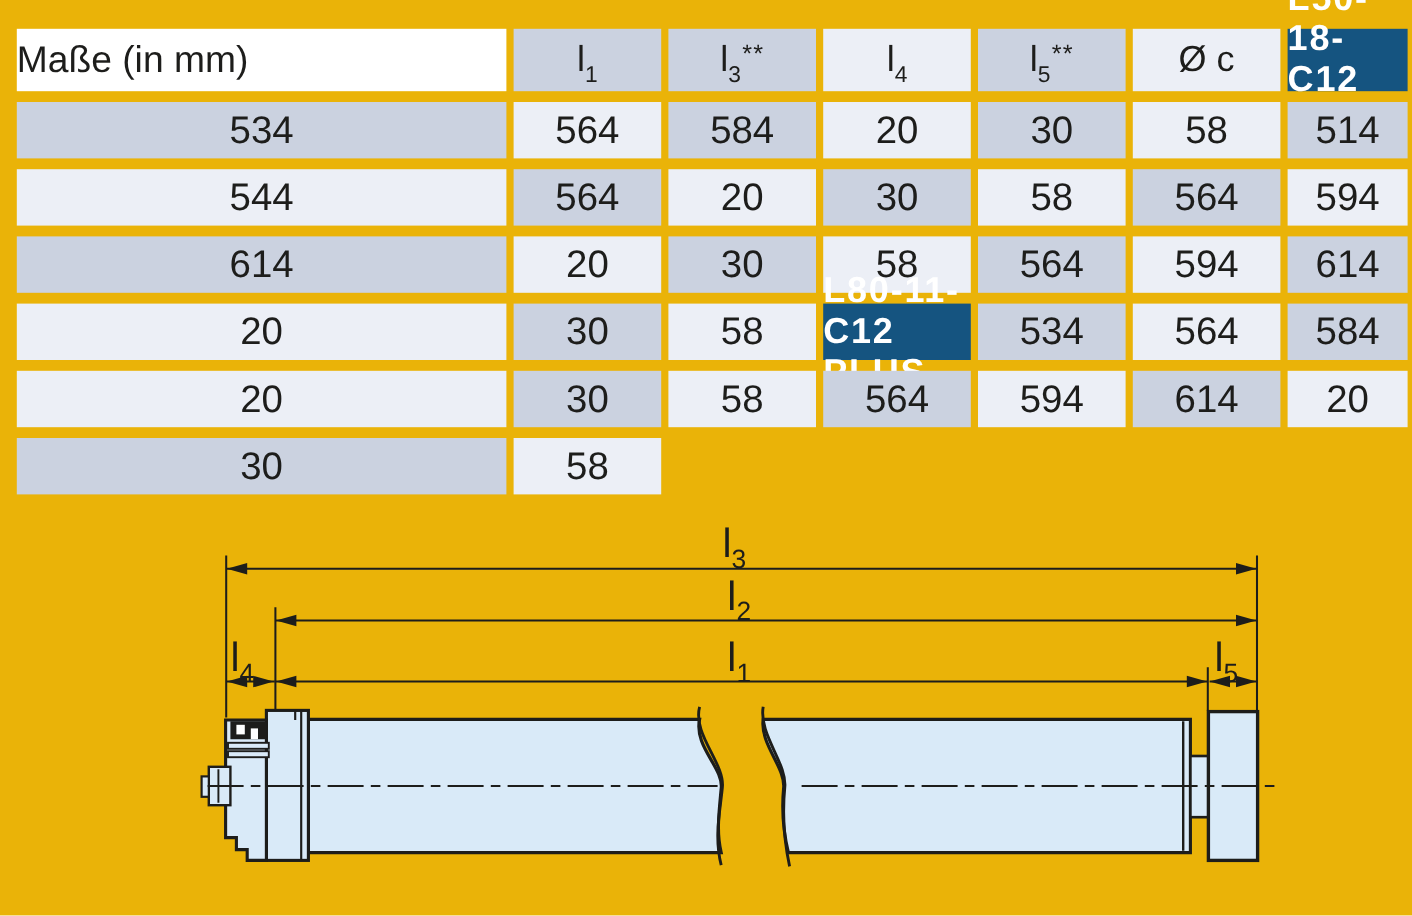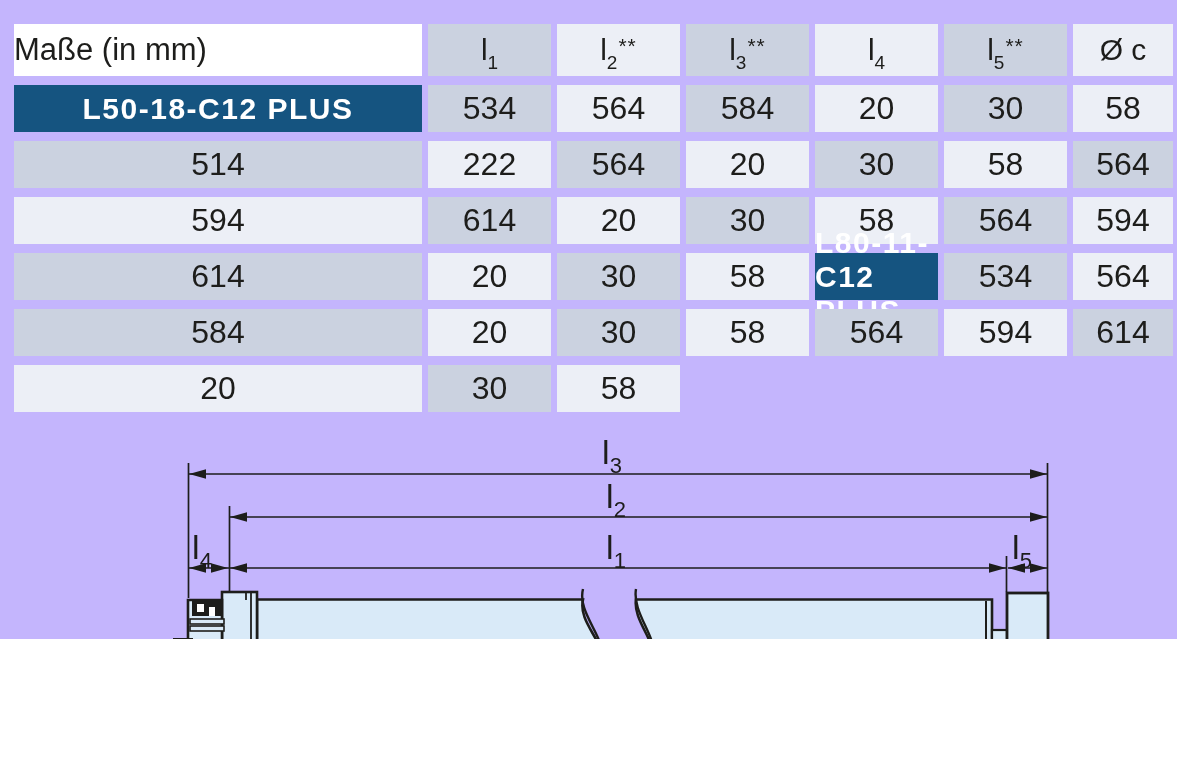--- a/index.html
+++ b/index.html
@@ -1,16 +1,16 @@
 <!DOCTYPE html>
 <html><head>
 <meta charset="utf-8">
 <style>
   html,body{margin:0;padding:0;background:#fff;}
-  .page{position:relative;width:1177px;height:639px;background:#c4b5fd;overflow:hidden;
+  .page{position:relative;width:1177px;height:763px;background:#eab308;overflow:hidden;
         font-family:"Liberation Sans",sans-serif;color:#1d1d1b;}
   .dim-table{position:absolute;left:14px;top:24px;display:grid;
              grid-template-columns:408px 123px 123px 123px 123px 123px 100px;
              grid-template-rows:52px repeat(6,47px);
              column-gap:6px;row-gap:9px;}
   .corner{display:flex;align-items:center;font-size:31px;color:#1d1d1b;background:#ffffff;}
   .th{display:flex;align-items:center;justify-content:center;font-size:30px;color:#1d1d1b;}
   .th sub{font-size:19px;vertical-align:-9px;line-height:0;}
   .th sub:empty,.th sup:empty{display:none;}
   .th sup{font-size:21px;vertical-align:7px;line-height:0;letter-spacing:1px;margin-left:1px;}
@@ -26,23 +26,20 @@
 <body>
 
 <div class="page">
 
   <div class="dim-table">
 
     <div class="corner">Maße (in mm)</div>
     <div class="th shadeA">
         <span><span>l</span><sub>1</sub></span>
       </div>
-    <div class="th shadeB">
-        <span><span>l</span><sub>2</sub><sup>**</sup></span>
-      </div>
     <div class="th shadeA">
         <span><span>l</span><sub>3</sub><sup>**</sup></span>
       </div>
     <div class="th shadeB">
         <span><span>l</span><sub>4</sub></span>
       </div>
     <div class="th shadeA">
         <span><span>l</span><sub>5</sub><sup>**</sup></span>
       </div>
     <div class="th shadeB">
@@ -51,21 +48,21 @@
 
     <div class="rowlabel">L50-18-C12 PLUS</div>
     <div class="val shadeA">534</div>
     <div class="val shadeB">564</div>
     <div class="val shadeA">584</div>
     <div class="val shadeB">20</div>
     <div class="val shadeA">30</div>
     <div class="val shadeB">58</div>
 
     <div class="val shadeA">514</div>
-    <div class="val shadeB">222</div>
+    <div class="val shadeB">544</div>
     <div class="val shadeA">564</div>
     <div class="val shadeB">20</div>
     <div class="val shadeA">30</div>
     <div class="val shadeB">58</div>
 
     <div class="val shadeA">564</div>
     <div class="val shadeB">594</div>
     <div class="val shadeA">614</div>
     <div class="val shadeB">20</div>
     <div class="val shadeA">30</div>

